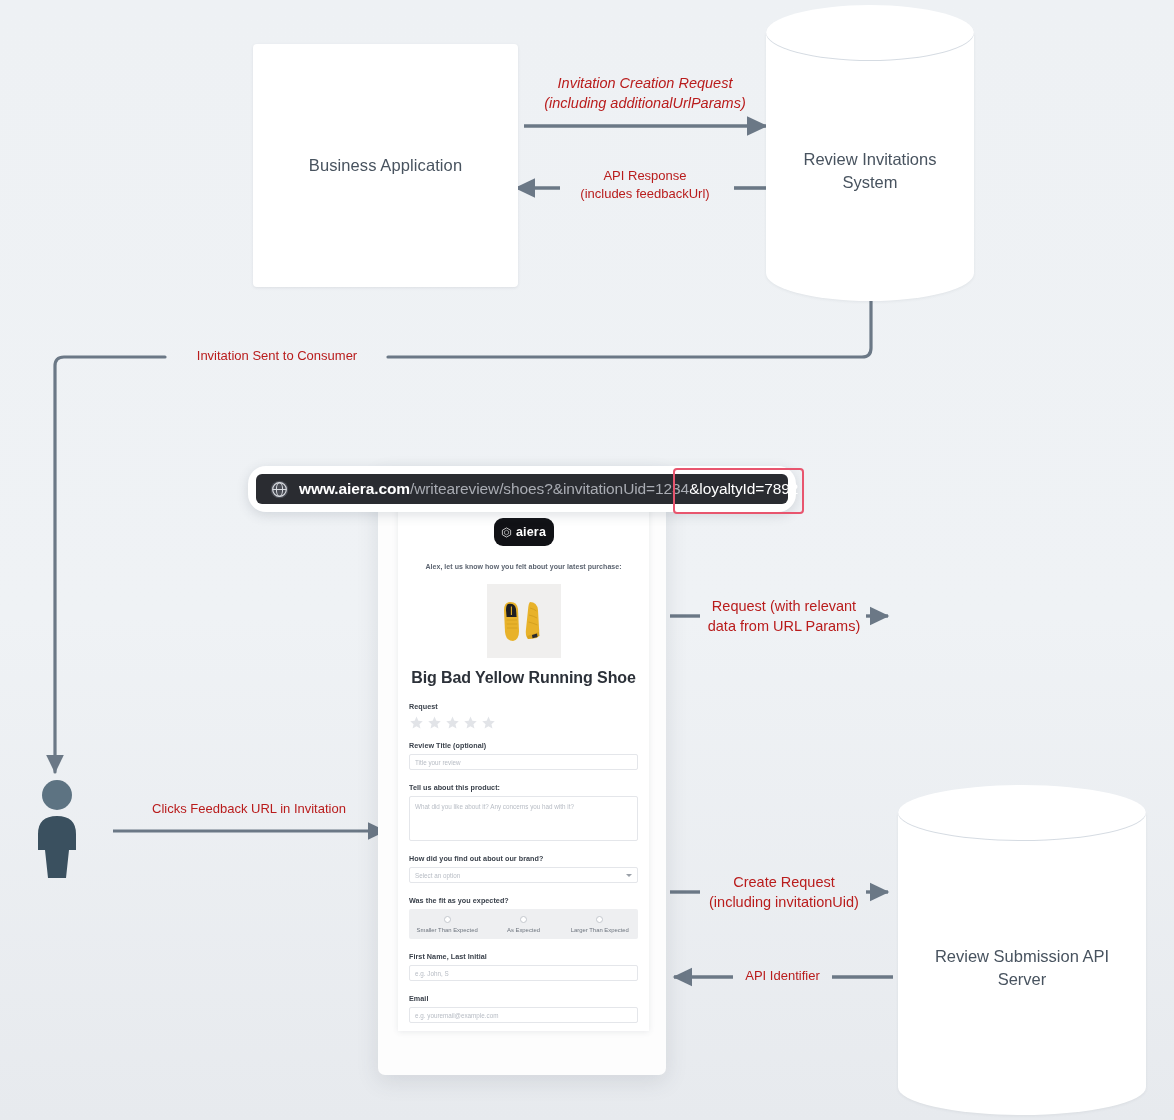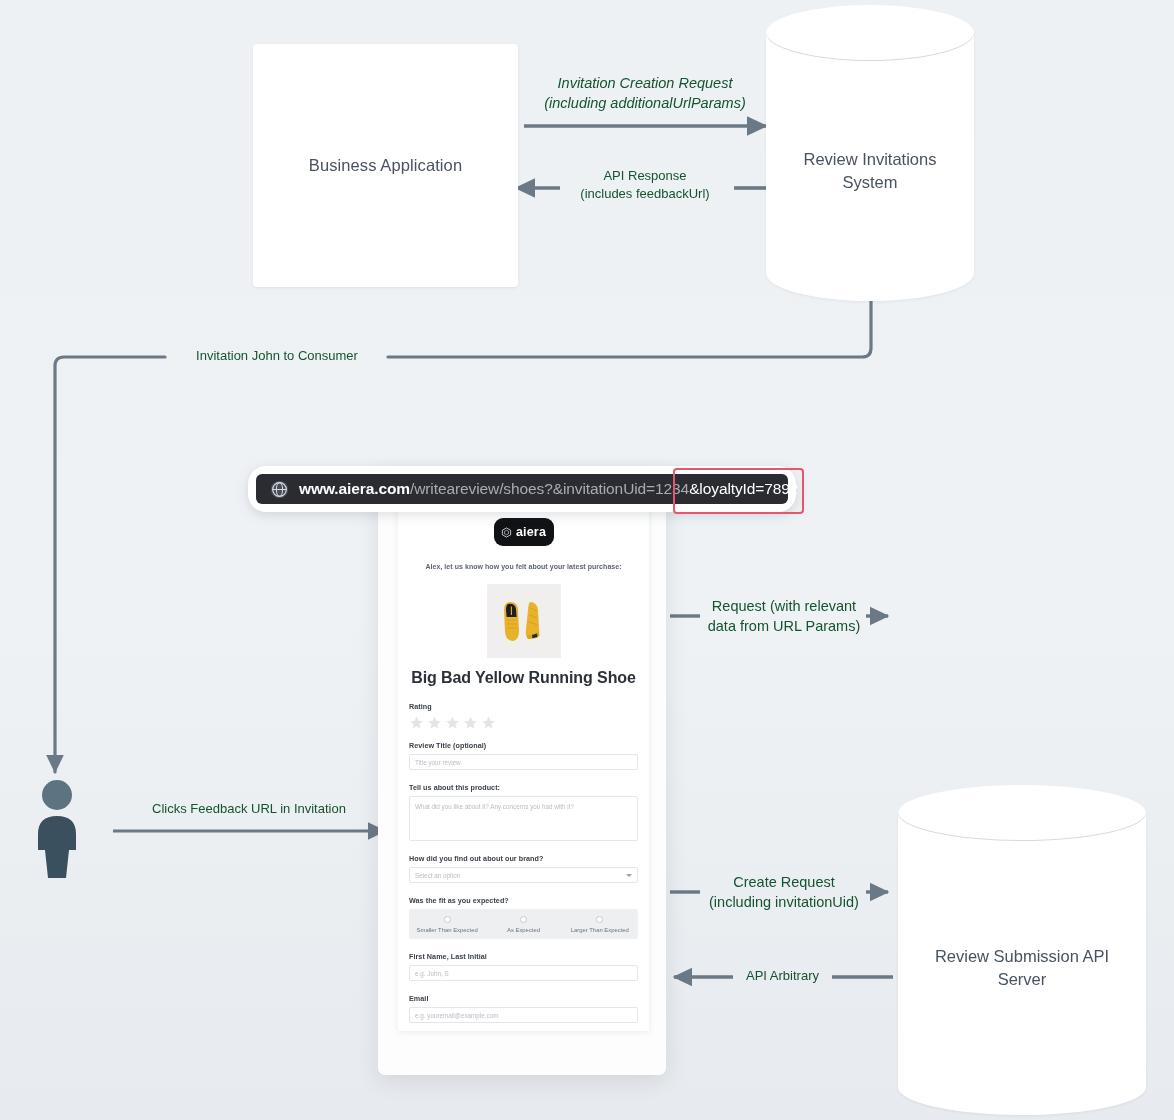--- a/index.html
+++ b/index.html
@@ -83,21 +83,21 @@
     color: #48535f;
     z-index: 2;
   }
 
   
   .edge-label {
     position: absolute;
     text-align: center;
     font-size: 14.5px;
     line-height: 1.4;
-    color: #14532d;
+    color: #b91c1c;
     z-index: 4;
     white-space: nowrap;
   }
   .edge-label.italic { font-style: italic; }
   .edge-label.lg { font-size: 13px; }
 
   
   #person {
     position: absolute;
     left: 32px;
@@ -356,39 +356,39 @@
     <div>Invitation Creation Request</div>
     <div>(including additionalUrlParams)</div>
   </div>
 
   <div class="edge-label lg" style="left:524px; top:167px; width:242px;">
     <div>API Response</div>
     <div>(includes feedbackUrl)</div>
   </div>
 
   <div class="edge-label lg" style="left:165px; top:347px; width:224px;">
-    <span>Invitation John to Consumer</span>
+    <span>Invitation Sent to Consumer</span>
   </div>
 
   <div class="edge-label lg" style="left:113px; top:800px; width:272px;">
     <span>Clicks Feedback URL in Invitation</span>
   </div>
 
   <div class="edge-label" style="left:700px; top:596px; width:168px;">
     <div>Request (with relevant</div>
     <div>data from URL Params)</div>
   </div>
 
   <div class="edge-label" style="left:700px; top:872px; width:168px;">
     <div>Create Request</div>
     <div>(including invitationUid)</div>
   </div>
 
   <div class="edge-label lg" style="left:733px; top:967px; width:99px;">
-    <span>API Arbitrary</span>
+    <span>API Identifier</span>
   </div>
 
   <div id="person">
     <svg width="50" height="100" viewBox="0 0 50 100">
       <circle cx="25" cy="17" r="15" fill="#5d7382"></circle>
       <path d="M6,56 Q6,38 25,38 Q44,38 44,56 L44,72 L37,72 L34,100 L16,100 L13,72 L6,72 Z" fill="#3a505f"></path>
     </svg>
   </div>
 
   <div id="browser-card">
@@ -416,21 +416,21 @@
         <path d="M40 52 Q46 50 52 48 L52.5 52 Q47 55 41 55 Z" fill="#d9a41f"></path>
         <path d="M45 51 L50 49.5 L50.5 53 L45.5 54.3 Z" fill="#2b2b30"></path>
         <path d="M43 24 Q47 25 49.5 27" stroke="#cf9c1e" stroke-width="0.8" fill="none"></path>
         <path d="M42 31 Q46.5 32 50 34" stroke="#cf9c1e" stroke-width="0.8" fill="none"></path>
         <path d="M41.5 38 Q46 39 50.5 41" stroke="#cf9c1e" stroke-width="0.8" fill="none"></path>
       </svg>
 
       <div class="product-name">Big Bad Yellow Running Shoe</div>
 
       <div class="field-block" style="margin-top:15px;">
-        <div class="field-label">Rating</div>
+        <div class="field-label">Request</div>
         <div class="stars">
           <svg class="star" viewBox="0 0 24 24">
               <path d="M12 2.5 L14.9 9.2 L22 9.9 L16.7 14.7 L18.3 21.6 L12 18 L5.7 21.6 L7.3 14.7 L2 9.9 L9.1 9.2 Z" fill="#e2e4e8"></path>
             </svg>
           <svg class="star" viewBox="0 0 24 24">
               <path d="M12 2.5 L14.9 9.2 L22 9.9 L16.7 14.7 L18.3 21.6 L12 18 L5.7 21.6 L7.3 14.7 L2 9.9 L9.1 9.2 Z" fill="#e2e4e8"></path>
             </svg>
           <svg class="star" viewBox="0 0 24 24">
               <path d="M12 2.5 L14.9 9.2 L22 9.9 L16.7 14.7 L18.3 21.6 L12 18 L5.7 21.6 L7.3 14.7 L2 9.9 L9.1 9.2 Z" fill="#e2e4e8"></path>
             </svg>

